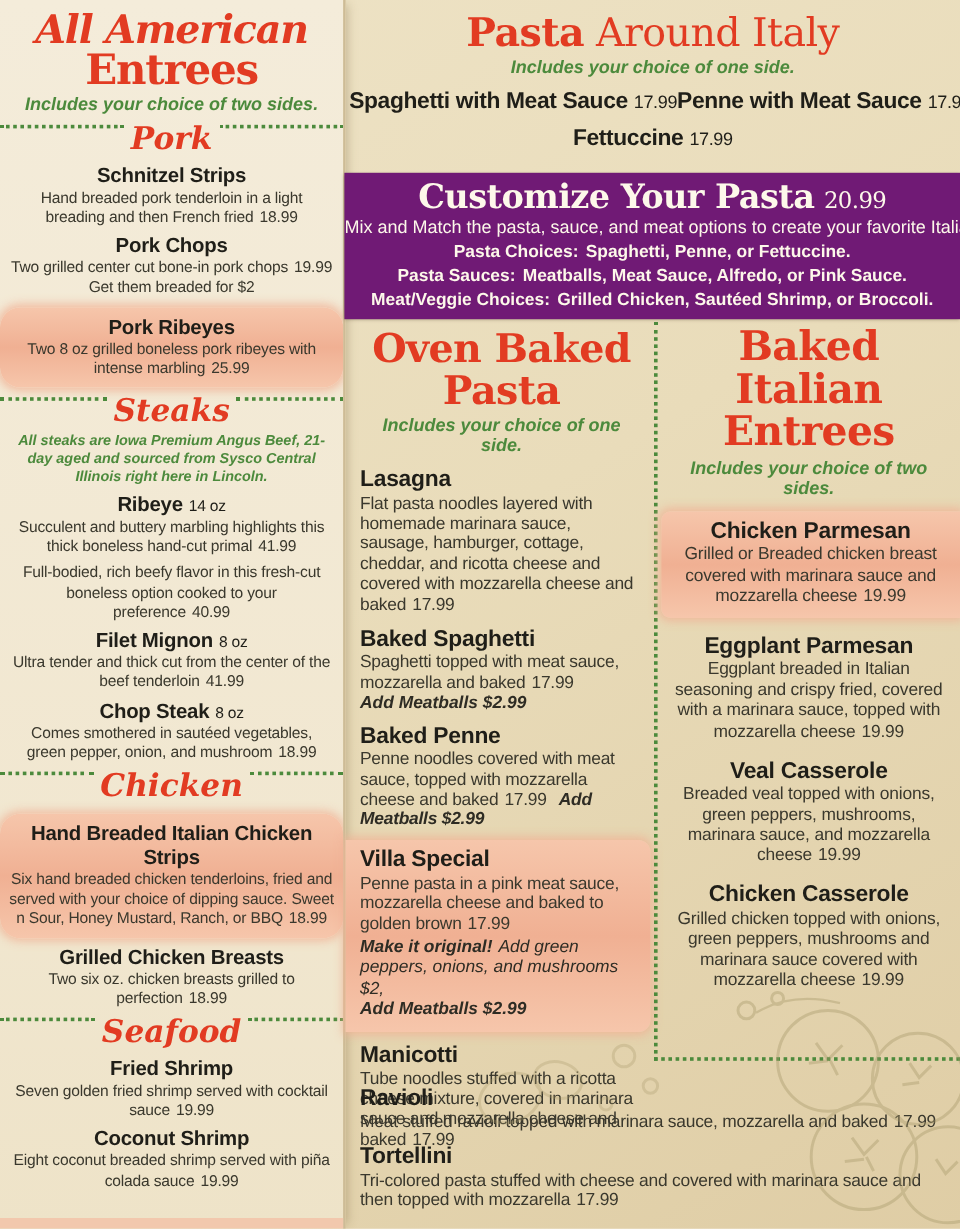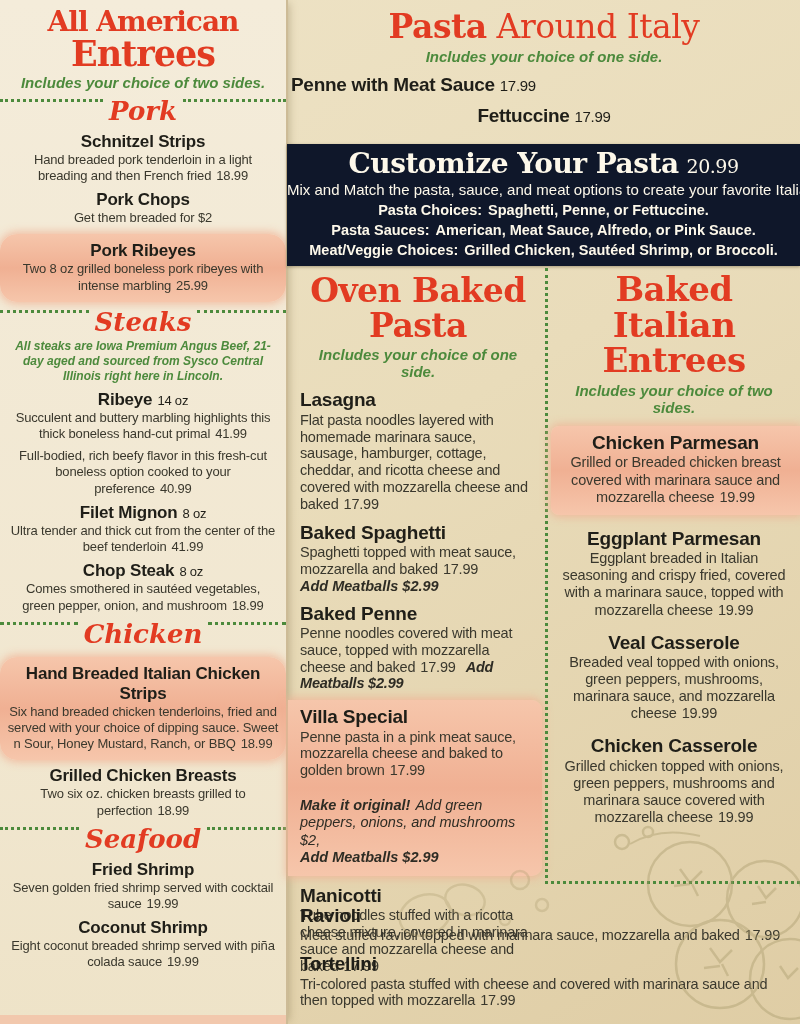--- a/index.html
+++ b/index.html
@@ -12,21 +12,21 @@
   }
   
   .left-col {
     position:absolute; left:0; top:0; width:288px; height:1024px;
     background:linear-gradient(180deg,#f4ecda 0%,#f1e7d0 70%,#eee3c8 100%);
     border-right:2px solid #cdbb96;
     box-shadow:4px 0 8px -3px rgba(110,90,50,.35);
     text-align:center; padding-top:8px; overflow:hidden;
   }
   .aa-title { font-family:"DejaVu Serif", serif; font-weight:bold; color:#e23b22; line-height:1.0; letter-spacing:-1px; }
-  .aa-title .t1 { font-size:28px; }
+  .aa-title .t1 { font-size:33px;font-style:italic; }
   .aa-title .t2 { font-size:35px; }
   .gsub { font-style:italic; font-weight:bold; color:#4c8a3c; font-size:15px; margin-top:3px; }
   .sec-hdr { display:flex; align-items:flex-start; gap:6px; margin:6px 0 2px; }
   .sec-hdr .dots { flex:1; height:0; border-top:3px dotted #4c8a3c; transform:translateY(2px); }
   .sec-hdr .sname { font-family:"DejaVu Serif", serif; font-style:italic; font-weight:bold; color:#e23b22; font-size:26px; line-height:1.1; }
   .gnote { font-style:italic; font-weight:bold; color:#4c8a3c; font-size:12px; line-height:1.25; margin:2px 14px; }
   .item { margin:6px 8px 0; }
   .iname { font-weight:bold; color:#1f1e18; font-size:17px; line-height:1.18; letter-spacing:-0.2px; }
   .isize { font-weight:normal; font-size:13px; margin-left:5px; }
   .idesc { font-size:13px; line-height:1.25; color:#3a382d; letter-spacing:-0.15px; }
@@ -42,39 +42,39 @@
   .pasta-top { position:absolute; left:288px; top:0; width:512px; height:144px; text-align:center; padding-top:10px; }
   .big-title { font-family:"DejaVu Serif", serif; color:#e23b22; font-size:33px; line-height:1.05; letter-spacing:-0.5px; }
   .big-title .bold { font-weight:bold; }
   .pt-row { display:flex; justify-content:space-between; padding:0 2px 0 3px; margin-top:9px; }
   .pt-item { font-weight:bold; font-size:19px; color:#1f1e18; letter-spacing:-0.3px; white-space:nowrap; }
   .pt-item .price { font-weight:normal; font-size:15px; }
   .pt-center { margin-top:9px; }
   
   .banner {
     position:absolute; left:287px; top:144px; width:513px; height:122px;
-    background:#0f172a; color:#fdf8ea; text-align:center; padding-top:5px;
+    background:#701a75; color:#fdf8ea; text-align:center; padding-top:5px;
     box-shadow:0 1px 3px rgba(60,50,20,.4);
   }
   .banner .btitle { font-family:"DejaVu Serif", serif; font-weight:bold; font-size:28px; line-height:1.1; letter-spacing:-0.5px; }
   .banner .bprice { font-weight:normal; font-size:19px; margin-left:8px; }
   .banner .bsub { font-size:15px; margin-top:1px; white-space:nowrap; }
   .banner .bline { font-size:14.5px; font-weight:bold; margin-top:4px; }
   .banner .blabel { margin-right:6px; }
   
   .oven-col { position:absolute; left:288px; top:268px; width:254px; padding:6px 6px 0 12px; text-align:left; }
   .oven-col .big-title, .it-col .big-title { font-weight:bold; text-align:center; }
   .oven-col .gsub, .it-col .gsub { text-align:center; }
   .o-item { margin-top:9px; }
   .o-item .iname { font-size:19px; }
   .o-item .idesc { font-size:14.5px; line-height:1.16; letter-spacing:-0.2px; }
   .addon { font-style:italic; font-weight:bold; color:#2e2c24; font-size:14.5px; }
   .addon-inline { font-style:italic; font-weight:bold; color:#2e2c24; margin-left:10px; }
   .villa { margin:8px -6px 6px -12px; padding:6px 8px 9px 12px; border-radius:0 10px 10px 0; }
-  .inote { font-style:italic; font-size:14.5px; line-height:1.2; color:#2e2c24; margin-top:18px; }
+  .inote { font-style:italic; font-size:14.5px; line-height:1.2; color:#2e2c24; margin-top:2px; }
   .inote .nb { font-weight:bold; margin-right:5px; }
   .inote .nb2 { font-weight:bold; display:block; }
   .it-col {
     position:absolute; left:545px; top:268px; width:255px; height:616px;
     border-left:3px dotted #4c8a3c; border-bottom:3px dotted #4c8a3c;
     text-align:center; padding:4px 8px 0;
   }
   .it-col .big-title { font-size:34px; }
   .it-item { margin-top:13px; }
   .it-item .iname { font-size:19px; }
@@ -99,20 +99,21 @@
     <span class="dots"></span>
     <span class="sname">Pork</span>
     <span class="dots"></span>
   </div>
   <div class="item">
     <div class="iname">Schnitzel Strips</div>
     <div class="idesc"><span>Hand breaded pork tenderloin in a light breading and then French fried</span><span class="price">18.99</span></div>
   </div>
   <div class="item">
     <div class="iname">Pork Chops</div>
+    <div class="idesc"><span>Two grilled center cut bone-in pork chops</span><span class="price">19.99</span></div>
     <div class="idesc">Get them breaded for $2</div>
   </div>
   <div class="item hl">
     <div class="iname">Pork Ribeyes</div>
     <div class="idesc"><span>Two 8 oz grilled boneless pork ribeyes with intense marbling</span><span class="price">25.99</span></div>
   </div>
 
   <div class="sec-hdr">
     <span class="dots"></span>
     <span class="sname">Steaks</span>
@@ -163,30 +164,31 @@
     <div class="idesc"><span>Eight coconut breaded shrimp served with piña colada sauce</span><span class="price">19.99</span></div>
   </div>
 
   <div class="bottom-pink"></div>
 </div>
 
 <div class="pasta-top">
   <div class="big-title"><span class="bold">Pasta</span><span> Around Italy</span></div>
   <div class="gsub">Includes your choice of one side.</div>
   <div class="pt-row">
+    <div class="pt-item"><span>Spaghetti with Meat Sauce</span><span class="price">17.99</span></div>
     <div class="pt-item"><span>Penne with Meat Sauce</span><span class="price">17.99</span></div>
   </div>
   <div class="pt-item pt-center"><span>Fettuccine</span><span class="price">17.99</span></div>
 </div>
 
 <div class="banner">
   <div class="btitle"><span>Customize Your Pasta</span><span class="bprice">20.99</span></div>
   <div class="bsub">Mix and Match the pasta, sauce, and meat options to create your favorite Italian dish</div>
   <div class="bline"><span class="blabel">Pasta Choices:</span><span>Spaghetti, Penne, or Fettuccine.</span></div>
-  <div class="bline"><span class="blabel">Pasta Sauces:</span><span>American, Meat Sauce, Alfredo, or Pink Sauce.</span></div>
+  <div class="bline"><span class="blabel">Pasta Sauces:</span><span>Meatballs, Meat Sauce, Alfredo, or Pink Sauce.</span></div>
   <div class="bline"><span class="blabel">Meat/Veggie Choices:</span><span>Grilled Chicken, Sautéed Shrimp, or Broccoli.</span></div>
 </div>
 
 <div class="oven-col">
   <div class="big-title bold">
     <div>Oven Baked</div>
     <div>Pasta</div>
   </div>
   <div class="gsub">Includes your choice of one side.</div>
 

